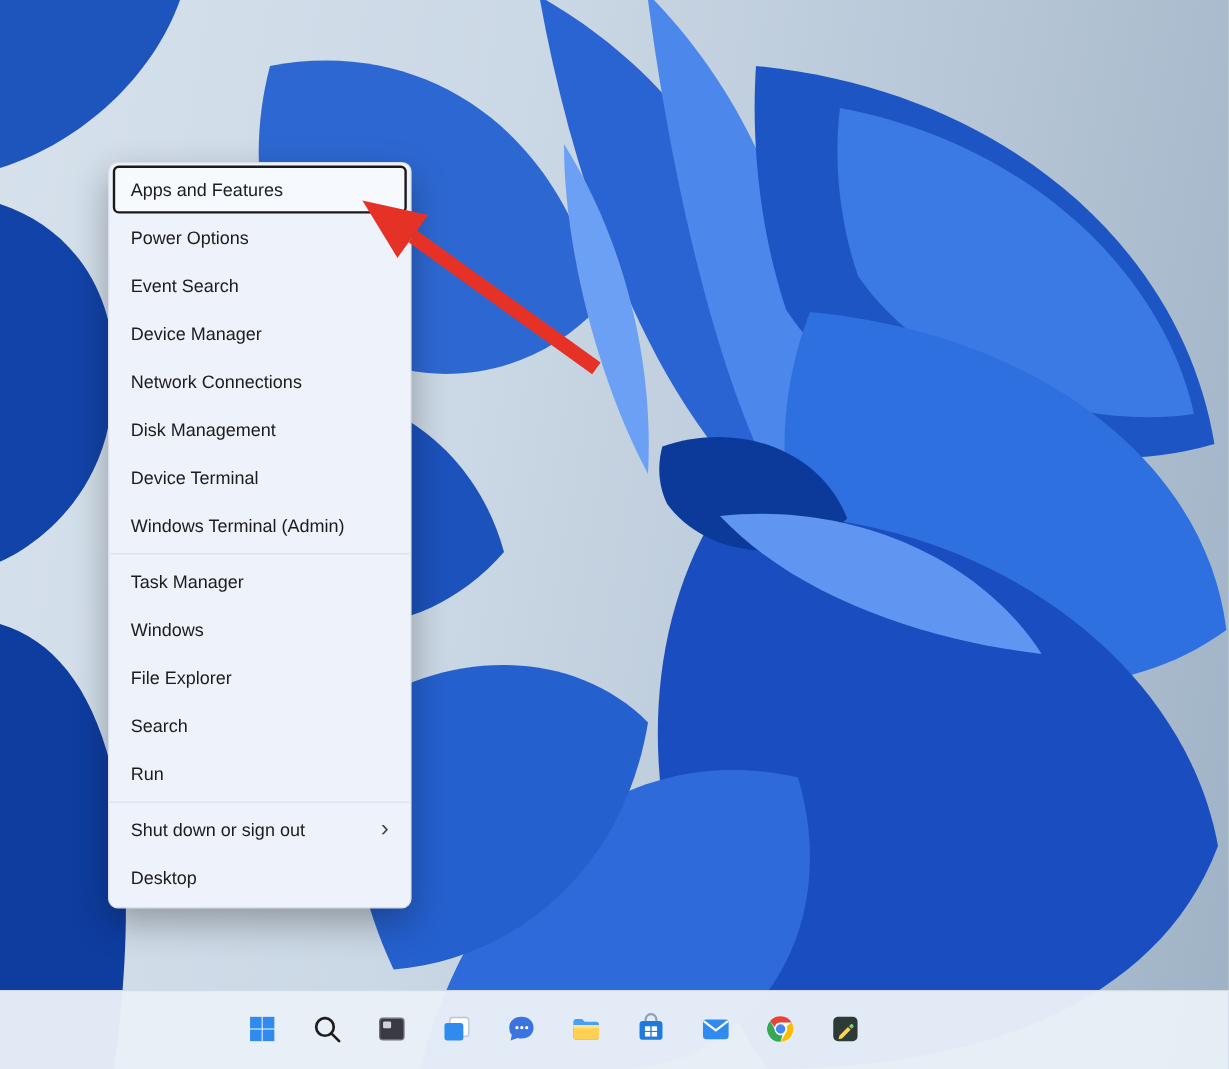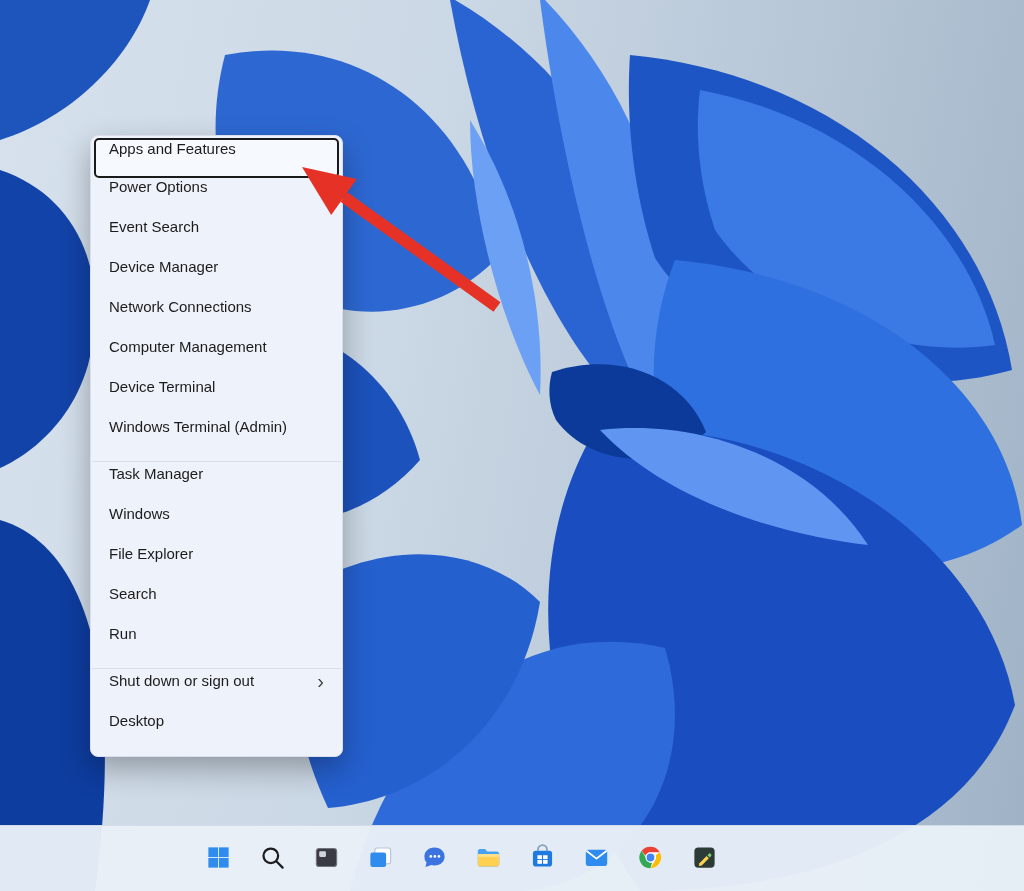--- a/index.html
+++ b/index.html
@@ -13,21 +13,21 @@
   .wallpaper { position:absolute; inset:0; width:100%; height:100%; }
 
   
   .menu {
     position:absolute; left:90px; top:135px; width:253px;
     background:#eef2fa; border:1px solid #d9dee8; border-radius:8px;
     box-shadow:0 12px 30px rgba(0,0,0,.30);
     padding:2px 0 4px; z-index:3;
   }
   .menu-item {
-    position:relative; height:40px; display:flex; align-items:flex-start;
+    position:relative; height:40px; display:flex; align-items:center;
     margin:0 3px; padding:0 15px; border-radius:5px;
     font-size:15px; color:#1c1c1c; cursor:default;
   }
   .menu-item.focused {
     border:2px solid #1a1a1a; background:#f6f9fe; padding:0 13px;
   }
   .menu-sep { height:1px; background:#d9dfe9; margin:3px 1px; }
   .chevron { margin-left:auto; font-size:20px; color:#444; line-height:1; transform:translateY(-1px); }
 
   
@@ -80,21 +80,21 @@
       <div class="menu-item">
         <span>Event Search</span>
       </div>
       <div class="menu-item">
         <span>Device Manager</span>
       </div>
       <div class="menu-item">
         <span>Network Connections</span>
       </div>
       <div class="menu-item">
-        <span>Computer Management</span>
+        <span>Disk Management</span>
       </div>
       <div class="menu-item">
         <span>Device Terminal</span>
       </div>
       <div class="menu-item">
         <span>Windows Terminal (Admin)</span>
       </div>
       <div class="menu-sep"></div>
       <div class="menu-item">
         <span>Task Manager</span>

